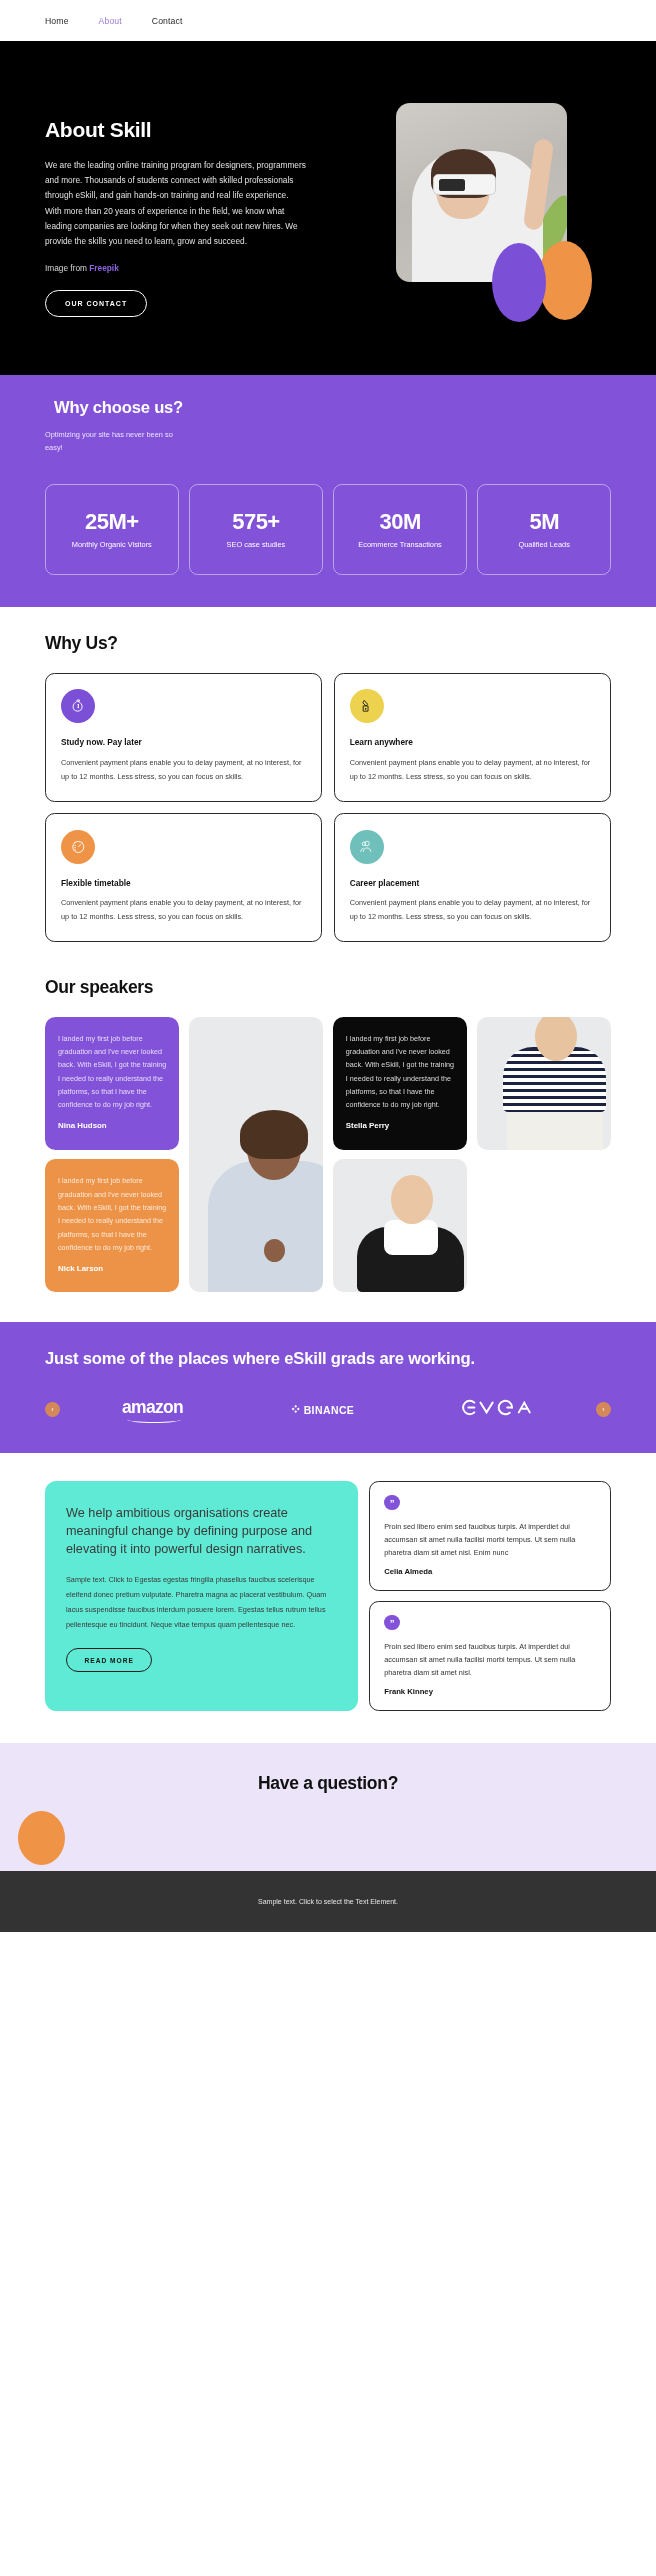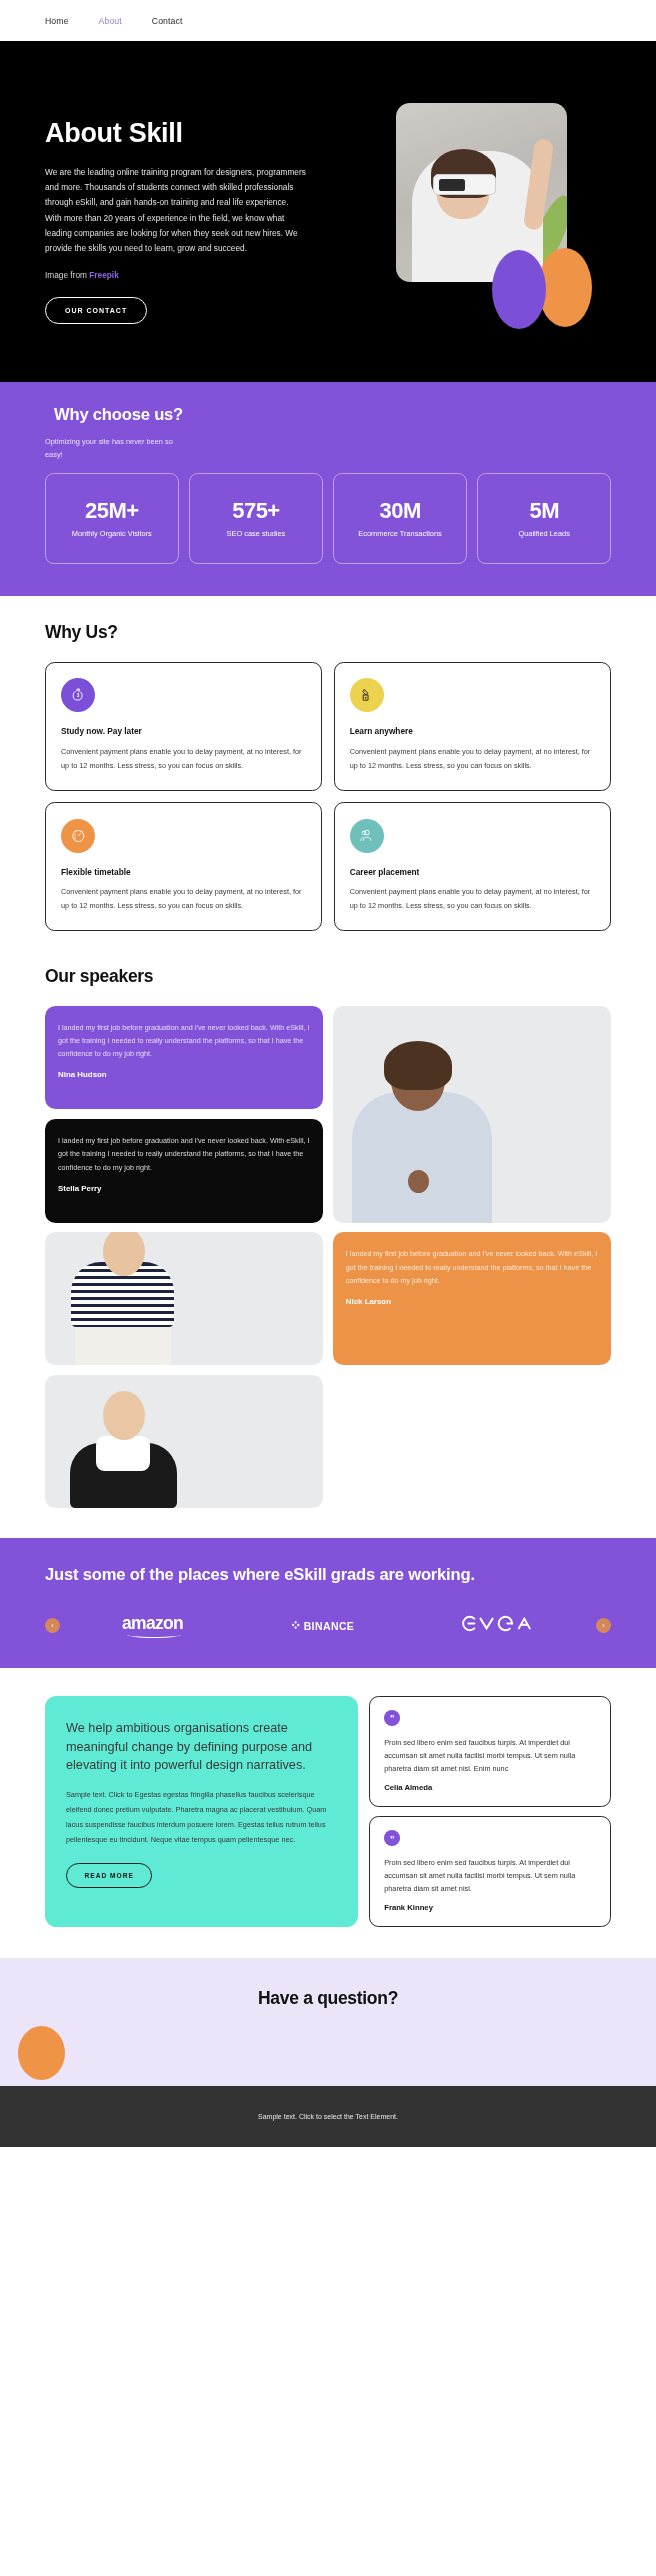--- a/index.html
+++ b/index.html
@@ -33,21 +33,21 @@
   .hero {
     background: #000000;
     padding: 49px 45px 58px 45px;
     position: relative;
     min-height: 311px;
   }
   .hero-inner { display: flex; }
   .hero-left { width: 289px; padding-top: 28px; }
   .hero h1 {
     color: #ffffff;
-    font-size: 27px;
+    font-size: 21px;
     font-weight: bold;
     letter-spacing: -0.3px;
     margin-bottom: 15.7px;
   }
   .hero p.body {
     color: #e3e3e3;
     font-size: 8.3px;
     line-height: 1.85;
     margin-bottom: 13px;
     max-width: 262px;
@@ -143,21 +143,21 @@
     font-weight: bold;
     margin-bottom: 11.4px;
     letter-spacing: -0.2px;
     margin-left: 9px;
   }
   .stats .sub {
     color: #ece3fb;
     font-size: 7.4px;
     line-height: 1.7;
     max-width: 140px;
-    margin-bottom: 12px;
+    margin-bottom: 30px;
   }
   .stat-grid { display: flex; gap: 10.5px; }
   .stat-card {
     flex: 1;
     border: 0.9px solid #bda4ea;
     border-radius: 8.7px;
     min-height: 91px;
     display: flex;
     flex-direction: column;
     align-items: center;
@@ -214,21 +214,21 @@
     color: #3a3a3a;
   }
 
   
   .speakers { padding: 10.5px 45px 30px 45px; }
   .speakers h2 {
     font-size: 17.5px; font-weight: bold; margin-bottom: 19px; letter-spacing: -0.3px;
   }
   .sp-grid {
     display: grid;
-    grid-template-columns: 1fr 1fr;
+    grid-template-columns: 1fr 1fr 1fr 1fr;
     grid-template-rows: auto auto;
     gap: 9.6px;
   }
   .quote-card {
     border-radius: 10.5px;
     padding: 15px 13px 14px 13px;
   }
   .quote-card .qtext { font-size: 7.2px; line-height: 1.85; margin-bottom: 9.6px; }
   .quote-card .qname { font-size: 7.9px; font-weight: bold; }
   .q-purple { background: #8252d9; }

